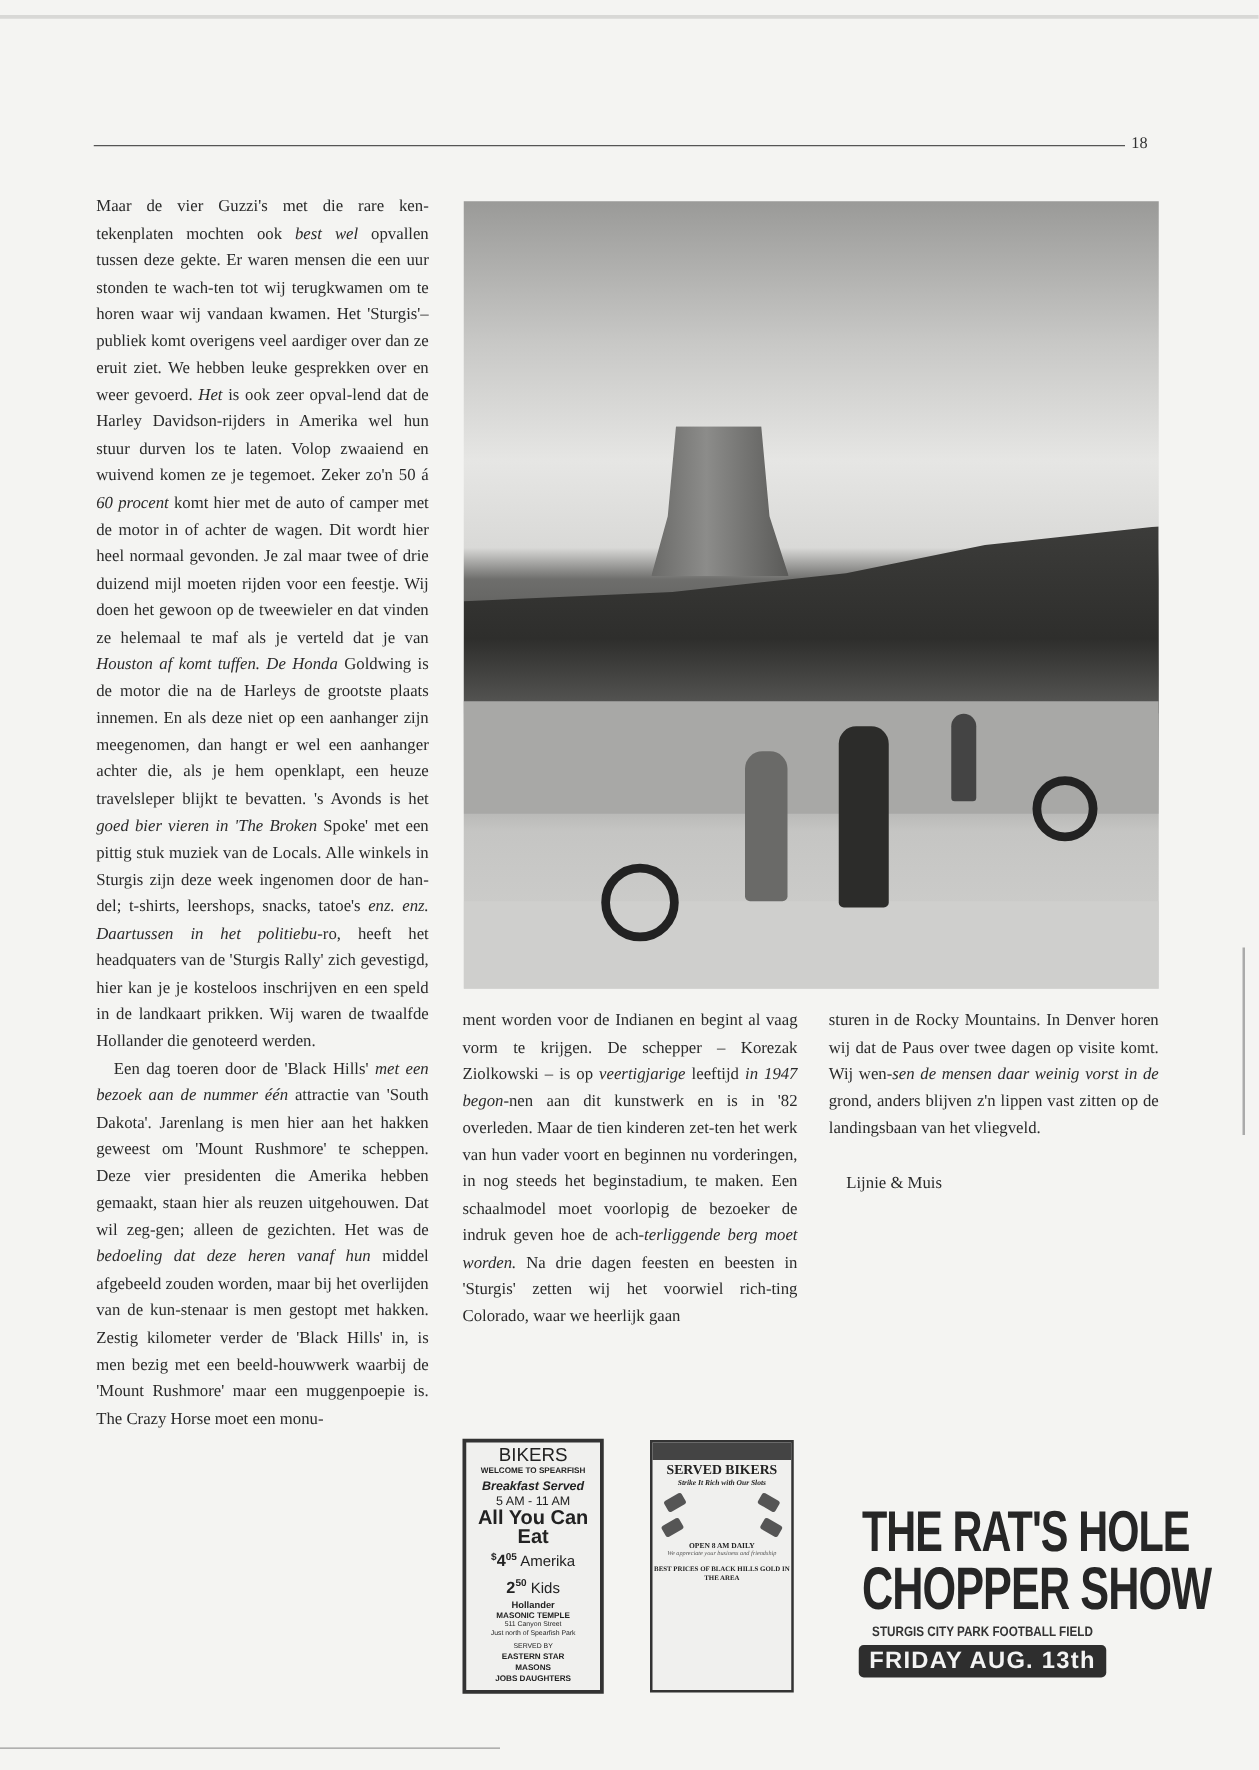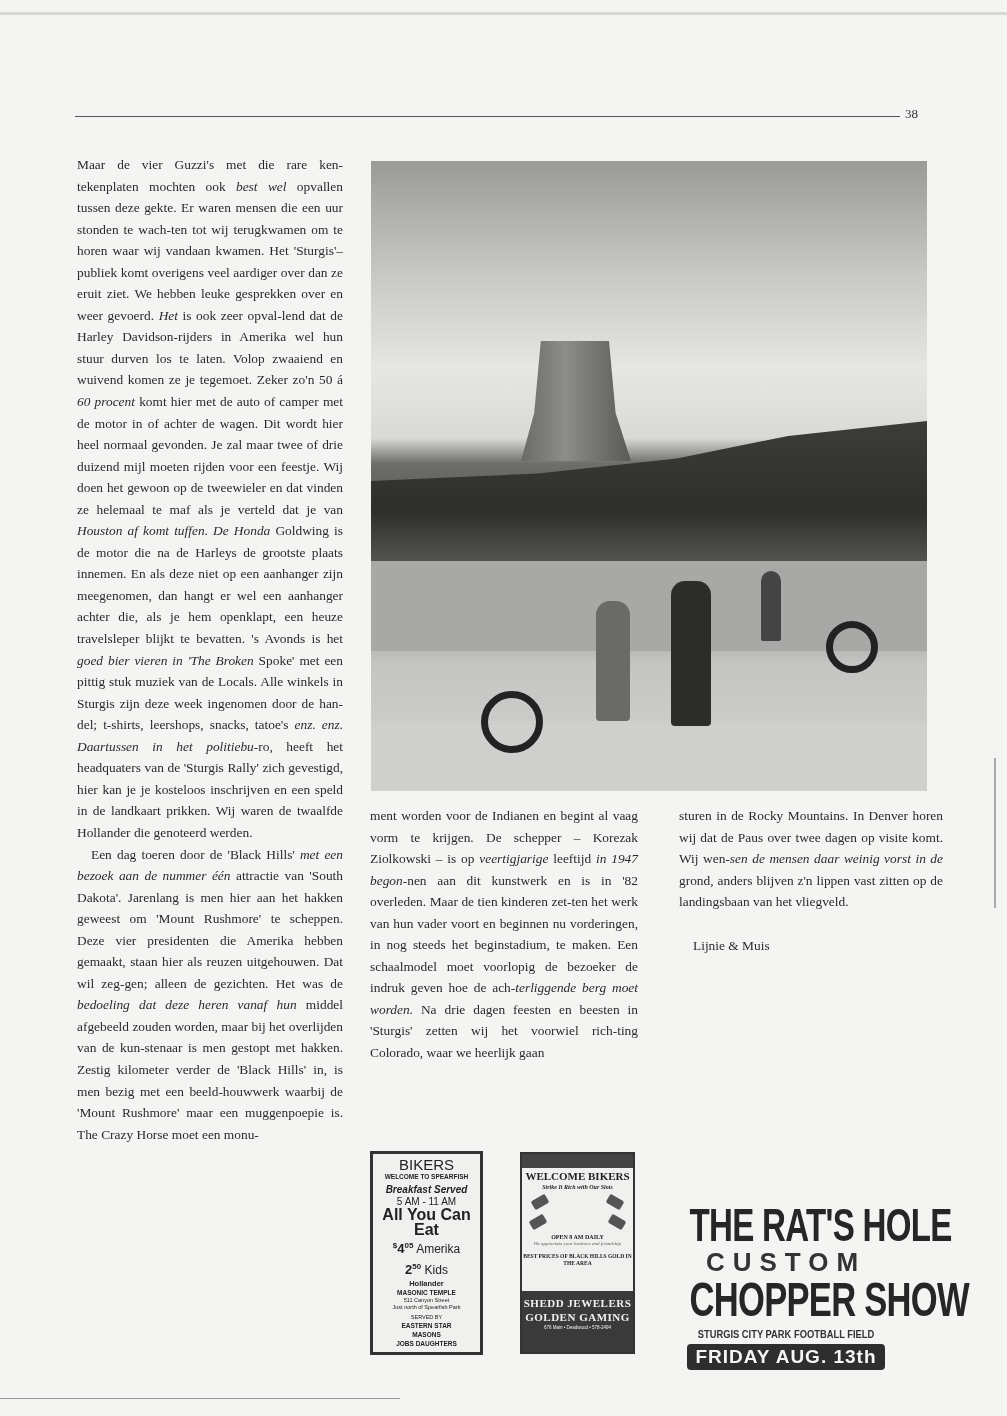--- a/index.html
+++ b/index.html
@@ -10,21 +10,21 @@
     color: #2a2a2a;
   }
   .top-rule { position: absolute; left: 0; top: 12px; width: 1007px; height: 3px; background: #d8d8d6; }
   .header-rule { position: absolute; left: 75px; top: 116px; width: 825px; height: 1px; background: #555; }
   .page-number { position: absolute; left: 905px; top: 106px; font-size: 13px; color: #333; }
   .col { position: absolute; font-size: 13.4px; line-height: 21.55px; text-align: justify; hyphens: none; }
   .col p { margin: 0; }
   .col p.indent { text-indent: 14px; }
   .col-1 { left: 77px; top: 154px; width: 266px; }
   .col-2 { left: 370px; top: 805px; width: 268px; }
-  .col-3 { left: 679px; top: 805px; width: 264px; }
+  .col-3 { left: 663px; top: 805px; width: 264px; }
   .signature { margin-top: 22px !important; padding-left: 14px; text-align: left; }
   em { font-style: italic; }
 
   .photo {
     position: absolute; left: 371px; top: 161px; width: 556px; height: 630px;
     background: linear-gradient(180deg, #9a9a98 0%, #c8c8c6 18%, #e6e6e4 33%, #d9d9d7 44%, #6e6e6c 48%, #4a4a48 60%, #8a8a88 68%, #c5c5c3 80%, #d2d2d0 100%);
     overflow: hidden;
   }
   .photo .tower {
     position: absolute; left: 150px; top: 180px; width: 110px; height: 120px;
@@ -73,21 +73,21 @@
   .ad-rats .venue { font-size: 11px; font-weight: bold; line-height: 20px; transform: scaleX(0.85); white-space: nowrap; color: #333; }
   .ad-rats .date { display: inline-block; background: #2e2e2e; color: #f4f4f4; font-weight: bold; font-size: 19px; line-height: 26px; padding: 0 8px; border-radius: 4px; letter-spacing: 1px; white-space: nowrap; }
 
   .scan-mark { position: absolute; background: #aaa; }
 </style>
 </head>
 <body>
 
 <div class="top-rule"></div>
 <div class="header-rule"></div>
-<div class="page-number">38</div>
+<div class="page-number">18</div>
 
 <div class="col col-1">
     <p><span>Maar de vier Guzzi's met die rare ken-tekenplaten mochten ook </span><em>best wel</em><span> opvallen tussen deze gekte. Er waren mensen die een uur stonden te wach-ten tot wij terugkwamen om te horen waar wij vandaan kwamen. Het 'Sturgis'–publiek komt overigens veel aardiger over dan ze eruit ziet. We hebben leuke gesprekken over en weer gevoerd. </span><em>Het</em><span> is ook zeer opval-lend dat de Harley Davidson-rijders in Amerika wel hun stuur durven los te laten. Volop zwaaiend en wuivend komen ze je tegemoet. Zeker zo'n 50 á </span><em>60 procent</em><span> komt hier met de auto of camper met de motor in of achter de wagen. Dit wordt hier heel normaal gevonden. Je zal maar twee of drie duizend mijl moeten rijden voor een feestje. Wij doen het gewoon op de tweewieler en dat vinden ze helemaal te maf als je verteld dat je van </span><em>Houston af komt tuffen. De Honda</em><span> Goldwing is de motor die na de Harleys de grootste plaats innemen. En als deze niet op een aanhanger zijn meegenomen, dan hangt er wel een aanhanger achter die, als je hem openklapt, een heuze travelsleper blijkt te bevatten. 's Avonds is het </span><em>goed bier vieren in 'The Broken</em><span> Spoke' met een pittig stuk muziek van de Locals. Alle winkels in Sturgis zijn deze week ingenomen door de han-del; t-shirts, leershops, snacks, tatoe's </span><em>enz. enz. Daartussen in het politiebu-</em><span>ro, heeft het headquaters van de 'Sturgis Rally' zich gevestigd, hier kan je je kosteloos inschrijven en een speld in de landkaart prikken. Wij waren de twaalfde Hollander die genoteerd werden.</span></p>
     <p class="indent"><span>Een dag toeren door de 'Black Hills' </span><em>met een bezoek aan de nummer één</em><span> attractie van 'South Dakota'. Jarenlang is men hier aan het hakken geweest om 'Mount Rushmore' te scheppen. Deze vier presidenten die Amerika hebben gemaakt, staan hier als reuzen uitgehouwen. Dat wil zeg-gen; alleen de gezichten. Het was de </span><em>bedoeling dat deze heren vanaf hun</em><span> middel afgebeeld zouden worden, maar bij het overlijden van de kun-stenaar is men gestopt met hakken. Zestig kilometer verder de 'Black Hills' in, is men bezig met een beeld-houwwerk waarbij de 'Mount Rushmore' maar een muggenpoepie is. The Crazy Horse moet een monu-</span></p>
   </div>
 
 <div class="photo" title="Devils Tower with motorcycles and riders in foreground">
   <div class="tower"></div>
   <div class="forest"></div>
   <div class="field"></div>
@@ -126,40 +126,34 @@
   <div class="tiny">511 Canyon Street</div>
   <div class="tiny">Just north of Spearfish Park</div>
   <div class="tiny" style="margin-top:3px;">SERVED BY</div>
   <div class="small-bold">EASTERN STAR</div>
   <div class="small-bold">MASONS</div>
   <div class="small-bold">JOBS DAUGHTERS</div>
 </div>
 
 <div class="ad ad-welcome">
   <div class="band-top"></div>
-  <div class="title">WELCOME BIKERS</div>
+  <div class="title">SERVED BIKERS</div>
   <div class="tag">Strike It Rich with Our Slots</div>
   <div class="art">
     <div class="chip" style="left:10px;top:6px;transform:rotate(-30deg);"></div>
     <div class="chip" style="left:8px;top:26px;transform:rotate(-30deg);"></div>
     <div class="chip" style="right:10px;top:6px;transform:rotate(30deg);"></div>
     <div class="chip" style="right:8px;top:26px;transform:rotate(30deg);"></div>
   </div>
   <div class="open">OPEN 8 AM DAILY</div>
   <div class="fine">We appreciate your business and friendship</div>
   <div class="best">BEST PRICES OF BLACK HILLS GOLD IN THE AREA</div>
-  <div class="band-bottom">
-    <div class="store">SHEDD JEWELERS</div>
-    <div class="store">GOLDEN GAMING</div>
-    <div class="addr">676 Main • Deadwood • 578-2494</div>
-  </div>
 </div>
 
 <div class="ad ad-rats">
   <div class="line1">THE RAT'S HOLE</div>
-  <div class="line2">CUSTOM</div>
   <div class="line3">CHOPPER SHOW</div>
   <div class="venue">STURGIS CITY PARK FOOTBALL FIELD</div>
   <div class="date">FRIDAY AUG. 13th</div>
 </div>
 
 <div class="scan-mark" style="left:994px;top:758px;width:2px;height:150px;"></div>
 <div class="scan-mark" style="left:0;top:1398px;width:400px;height:1px;background:#999;"></div>
 
 </body></html>

